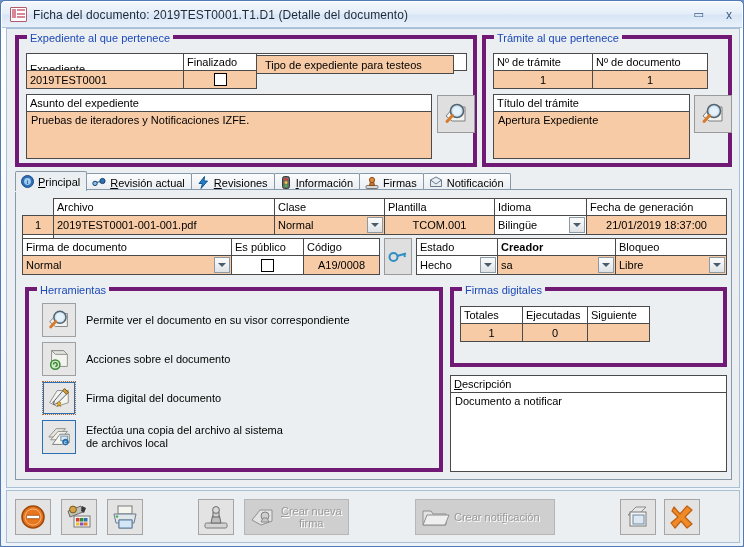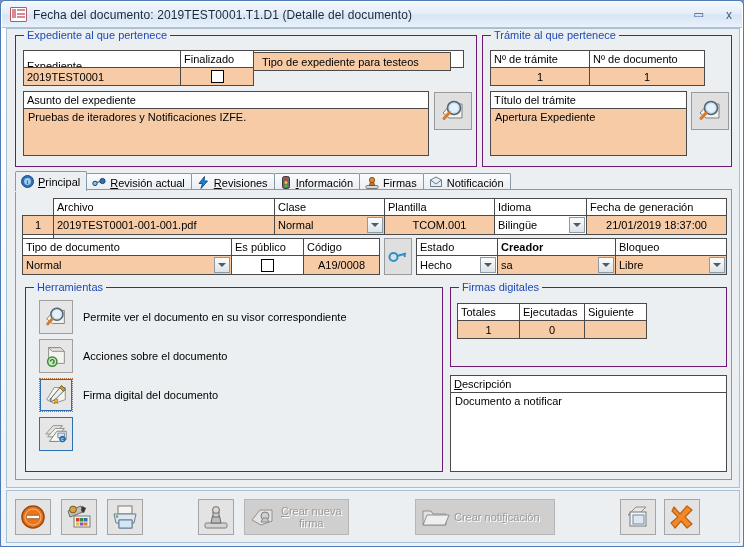--- a/index.html
+++ b/index.html
@@ -45,21 +45,21 @@
   .tbtn.min{font-size:11px;}
   
   .client{
     position:absolute;left:5px;top:27px;width:734px;height:460px;
     background:#eceff1;
     border:1px solid #a9bfd4;
     box-sizing:border-box;
   }
   .groupbox{
     position:absolute;
-    border:1px solid #701a75;
+    border:4px solid #701a75;
     background:#eceff1;
     box-sizing:border-box;
   }
   .group-legend{
     position:absolute;top:-7px;left:8px;background:#eceff1;
     padding:0 3px;color:#1b49b8;font-size:11px;white-space:nowrap;
   }
   
   .hdr{
     background:#ffffff;border:1px solid #4a4a4a;box-sizing:border-box;
@@ -144,21 +144,21 @@
   .widebtn .lbl u{text-decoration:underline;}
   svg{display:block;}
 </style>
 </head>
 <body>
 
 <div class="window">
 
   <div class="titlebar">
     <div class="title-icon"></div>
-    <div class="title-text">Fecha del documento: 2019TEST0001.T1.D1 (Detalle del documento)</div>
+    <div class="title-text">Ficha del documento: 2019TEST0001.T1.D1 (Detalle del documento)</div>
     <div class="title-btns">
       <div class="tbtn min">▭</div>
       <div class="tbtn">x</div>
     </div>
   </div>
 
   <div class="client">
 
     <div class="groupbox" style="left:8px;top:6px;width:462px;height:132px;">
       <div class="group-legend">Expediente al que pertenece</div>
@@ -276,21 +276,21 @@
       </div>
       <div class="val center" style="left:368px;top:25px;width:111px;height:20px;">TCOM.001</div>
       <div class="val white" style="left:478px;top:25px;width:93px;height:20px;">
         <span>Bilingüe</span>
         <span class="combo-arrow">
             <i></i>
           </span>
       </div>
       <div class="val center" style="left:570px;top:25px;width:141px;height:20px;">21/01/2019 18:37:00</div>
 
-      <div class="hdr" style="left:6px;top:48px;width:210px;height:18px;">Tipo de documento</div>
+      <div class="hdr" style="left:6px;top:48px;width:210px;height:18px;">Firma de documento</div>
       <div class="hdr" style="left:215px;top:48px;width:73px;height:18px;">Es público</div>
       <div class="hdr" style="left:287px;top:48px;width:77px;height:18px;">Código</div>
 
       <div class="val" style="left:6px;top:65px;width:210px;height:20px;">
         <span>Normal</span>
         <span class="combo-arrow">
             <i></i>
           </span>
       </div>
       <div class="val white center" style="left:215px;top:65px;width:73px;height:20px;">
@@ -373,20 +373,22 @@
           <div class="toolbtn sel">
             <svg width="26" height="26" viewBox="0 0 28 28">
               <path d="M3 14 L11 5 L21 5 L13 14 Z" fill="#e6e6de" stroke="#8a8a8a"></path>
               <path d="M5 17 L13 8 L23 8 L15 17 Z" fill="#f1f1ea" stroke="#8a8a8a"></path>
               <path d="M7 22 L15 11 L25 11 L25 20 L17 22 Z" fill="#f8f8f3" stroke="#7a7a7a"></path>
               <rect x="16" y="13" width="7" height="5" fill="#d7e6f4" stroke="#6b8ba8"></rect>
               <circle cx="21" cy="19.5" r="3" fill="#2f7fc4" stroke="#175a92"></circle>
               <text x="21" y="21.6" font-size="5" fill="#fff" text-anchor="middle" font-family="Liberation Sans, sans-serif">c</text>
             </svg>
           </div>
+          <div class="tooltext" style="white-space:pre-line;">Efectúa una copia del archivo al sistema
+de archivos local</div>
         </div>
       </div>
 
       <div class="groupbox" style="left:434px;top:97px;width:277px;height:80px;">
         <div class="group-legend">Firmas digitales</div>
 
         <div class="hdr" style="left:6px;top:15px;width:63px;height:18px;">Totales</div>
         <div class="hdr" style="left:68px;top:15px;width:66px;height:18px;">Ejecutadas</div>
         <div class="hdr" style="left:133px;top:15px;width:63px;height:18px;">Siguiente</div>
 

